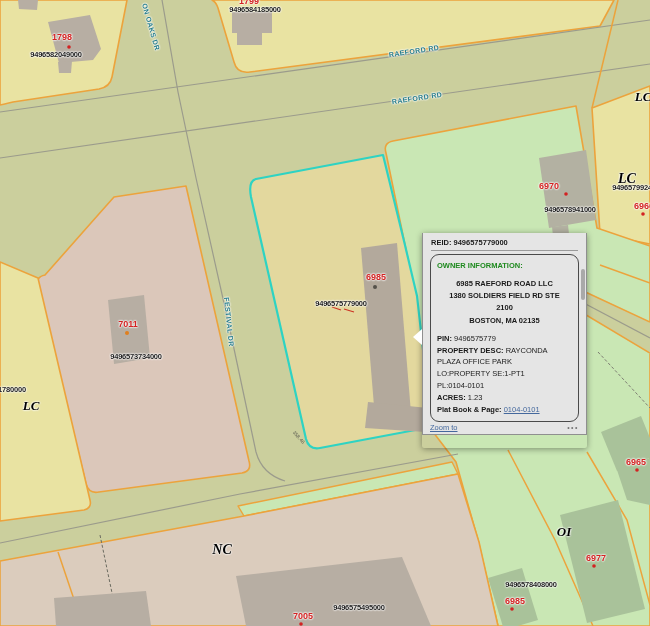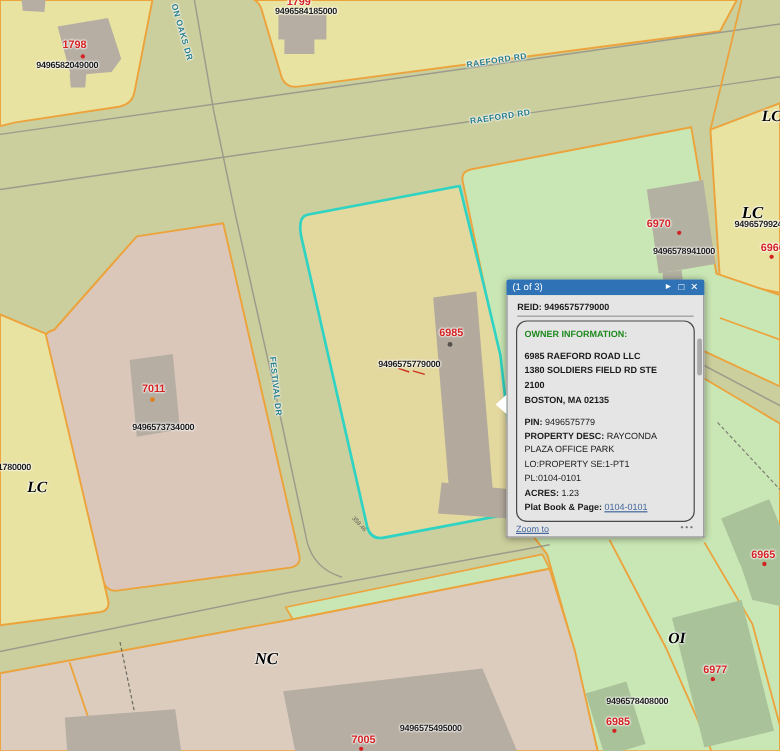--- a/index.html
+++ b/index.html
@@ -26,21 +26,21 @@
   .tb-icons{display:flex;gap:5px;align-items:center;}
   .tb-icon{cursor:pointer;font-size:8px;line-height:13px;}
   .tb-icon.next{font-size:7px;}
   .popup-body{position:relative;height:201px;background:#e5e5e5;border:1px solid #8f8f8f;border-top:none;}
   .reid-row{padding:5px 8px 1px;font-weight:700;}
   .sep{height:1px;background:#9a9a9a;margin:2px 8px 3px;}
   .owner-box{margin:1px 7px 0;border:1.4px solid #4a4a4a;border-radius:9px;padding:4px 6px;
              height:158px;overflow:hidden;}
   .owner-header{color:#1f8a1f;font-weight:700;margin:2px 0 8px;}
   .addr div{line-height:12.2px;font-weight:700;}
-  .addr{margin-bottom:6px;}
+  .addr{margin-bottom:6px;text-align:center;}
   .kv{line-height:11.8px;font-weight:700;}
   .kv .v{font-weight:400;}
   .popup-footer{position:absolute;left:0;right:0;bottom:0;height:14px;display:flex;
                 justify-content:space-between;align-items:center;padding:0 7px;}
   .link{color:#44689d;text-decoration:underline;cursor:pointer;}
   .more{color:#777;font-size:7px;letter-spacing:1.5px;cursor:pointer;}
   .vscroll-thumb{position:absolute;right:1px;top:36px;width:4px;height:31px;background:#a9a9a9;
                  border-radius:2px;cursor:pointer;}
   .popup-pointer{position:absolute;left:-9px;top:96px;width:0;height:0;
                  border-top:8px solid transparent;border-bottom:8px solid transparent;
@@ -139,28 +139,20 @@
   <div class="lbl pid-lbl" style="left:570px;top:209px">9496578941000</div>
   <div class="lbl pid-lbl" style="left:634px;top:187px">94965799240</div>
   <div class="lbl pid-lbl" style="left:136px;top:356px">9496573734000</div>
   <div class="lbl pid-lbl" style="left:12px;top:389px">1780000</div>
   <div class="lbl pid-lbl" style="left:341px;top:303px">9496575779000</div>
   <div class="lbl pid-lbl" style="left:359px;top:607px">9496575495000</div>
   <div class="lbl pid-lbl" style="left:531px;top:584px">9496578408000</div>
   <div class="lbl dim-lbl" style="left:299px;top:437px;--r:48deg">358.46</div>
 
   <div class="popup">
-    <div class="popup-titlebar">
-      <span>(1 of 3)</span>
-      <span class="tb-icons">
-        <span class="tb-icon next">►</span>
-        <span class="tb-icon">□</span>
-        <span class="tb-icon">✕</span>
-      </span>
-    </div>
     <div class="popup-body">
       <div class="reid-row">
         <span>REID:</span>
         <span>9496575779000</span>
       </div>
       <div class="sep"></div>
       <div class="owner-box">
         <div class="owner-header">OWNER INFORMATION:</div>
         <div class="addr">
           <div>6985 RAEFORD ROAD LLC</div>

